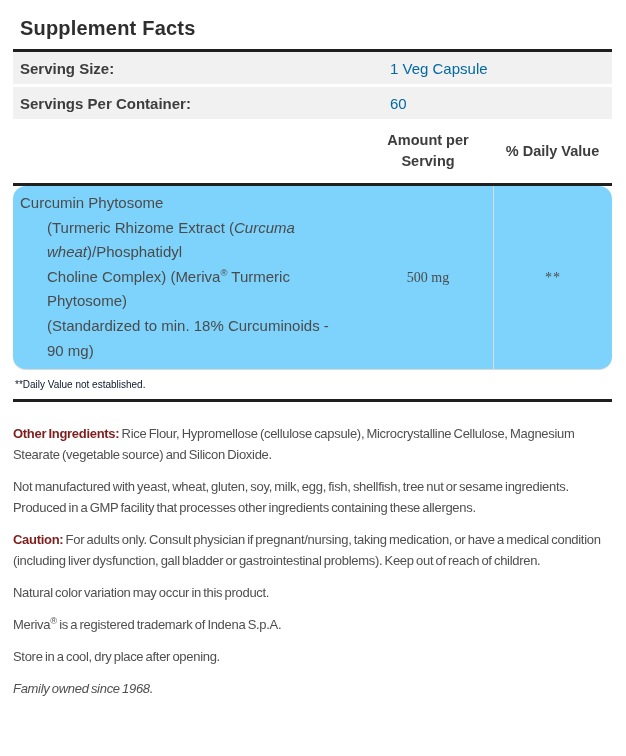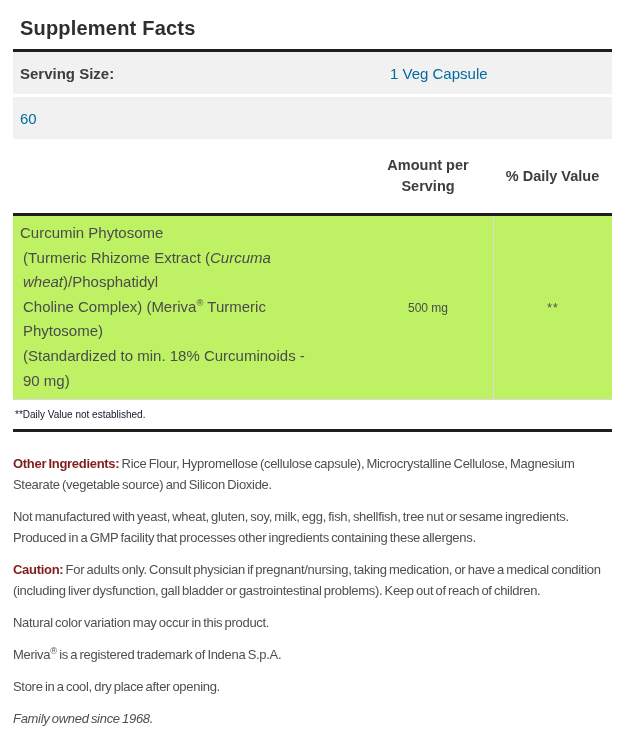--- a/index.html
+++ b/index.html
@@ -24,66 +24,68 @@
     margin: 0 0 0 20px;
     line-height: 24px;
   }
 
   .facts-table { margin: 9px 14px 0 13px; }
 
   .rule { height: 3px; background: #1f1f1f; }
 
   .serving-row {
     background: #f1f1f1;
-    height: 42px;
+    height: 32px;
     display: grid;
     grid-template-columns: 370px 1fr;
     align-items: center;
     padding-left: 7px;
     font-size: 15px;
   }
   .serving-row + .serving-row { margin-top: 3px; }
   .srv-label { font-weight: bold; color: #3d3d3d; }
   .srv-value { color: #0369a1; }
 
   .col-headers {
     display: grid;
     grid-template-columns: 1fr 130px 119px;
-    height: 74px;
+    height: 64px;
     align-items: center;
     text-align: center;
     font-weight: bold;
     font-size: 14.5px;
     line-height: 21px;
     color: #3d3d3d;
   }
   .col-head.amount { padding: 0 14px; }
 
   .ingredient-row {
     display: grid;
     grid-template-columns: 1fr 130px 119px;
-    background: #bef264;
+    background: #7dd3fc;
     border-bottom: 1px solid #d9d9d9;
+    border-radius: 13px;
   }
   .ing-name {
     padding: 5px 0 6px 7px;
     font-size: 15px;
     line-height: 24.6px;
     color: #4b4b4b;
   }
-  .ing-line.indent { margin-left: 3px; }
+  .ing-line.indent { margin-left: 27px; }
   .it { font-style: italic; }
   sup { font-size: 9.5px; line-height: 0; }
 
   .ing-amount, .ing-dv {
     display: flex;
     align-items: center;
     justify-content: center;
-    font-size: 12px;
+    font-size: 14px;
     color: #4b4b4b;
+    font-family: Liberation Serif, serif;
   }
   .ing-dv { border-left: 1px solid #dcdcdc; letter-spacing: 1px; }
 
   .footnote {
     font-size: 10px;
     line-height: 18px;
     color: #0f172a;
     padding: 6px 0 5px 2px;
   }
 
@@ -109,20 +111,21 @@
   <div class="facts-table">
 
     <div class="rule"></div>
 
     <div class="serving-row">
       <span class="srv-label">Serving Size:</span>
       <span class="srv-value">1 Veg Capsule</span>
     </div>
 
     <div class="serving-row">
+      <span class="srv-label">Servings Per Container:</span>
       <span class="srv-value">60</span>
     </div>
 
     <div class="col-headers">
       <div></div>
       <div class="col-head amount">Amount per Serving</div>
       <div class="col-head dv">% Daily Value</div>
     </div>
 
     <div class="rule"></div>

